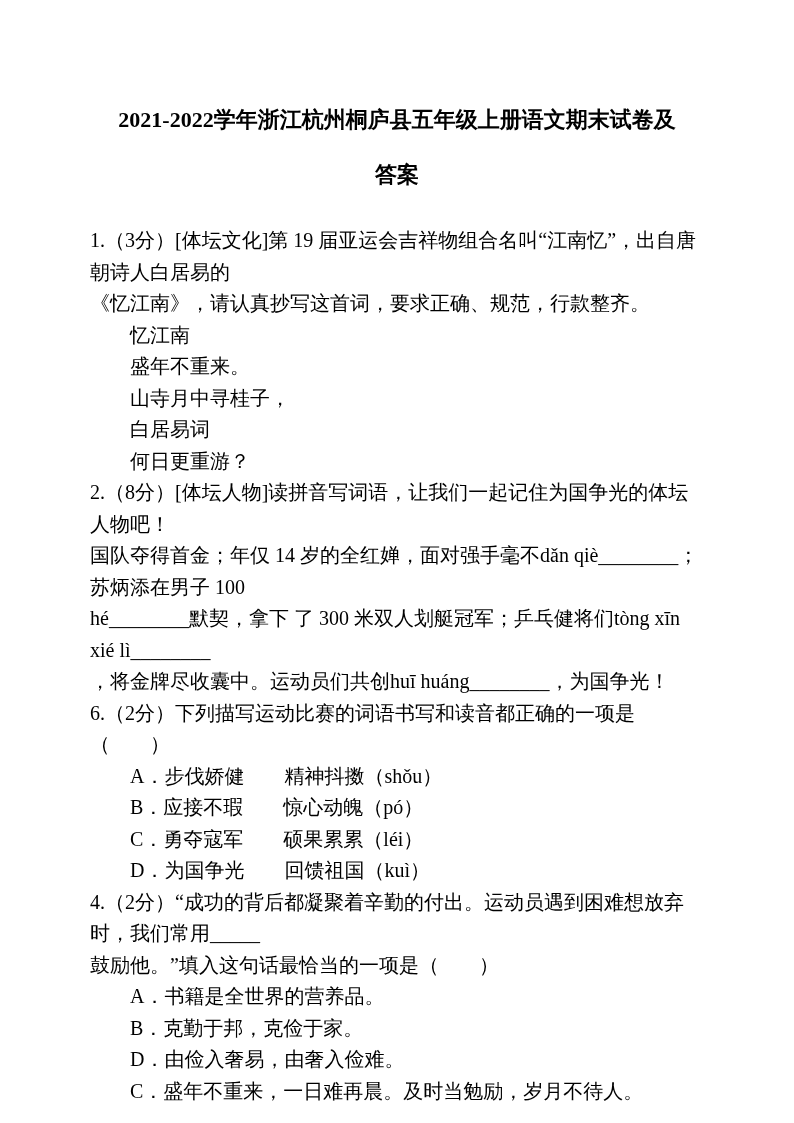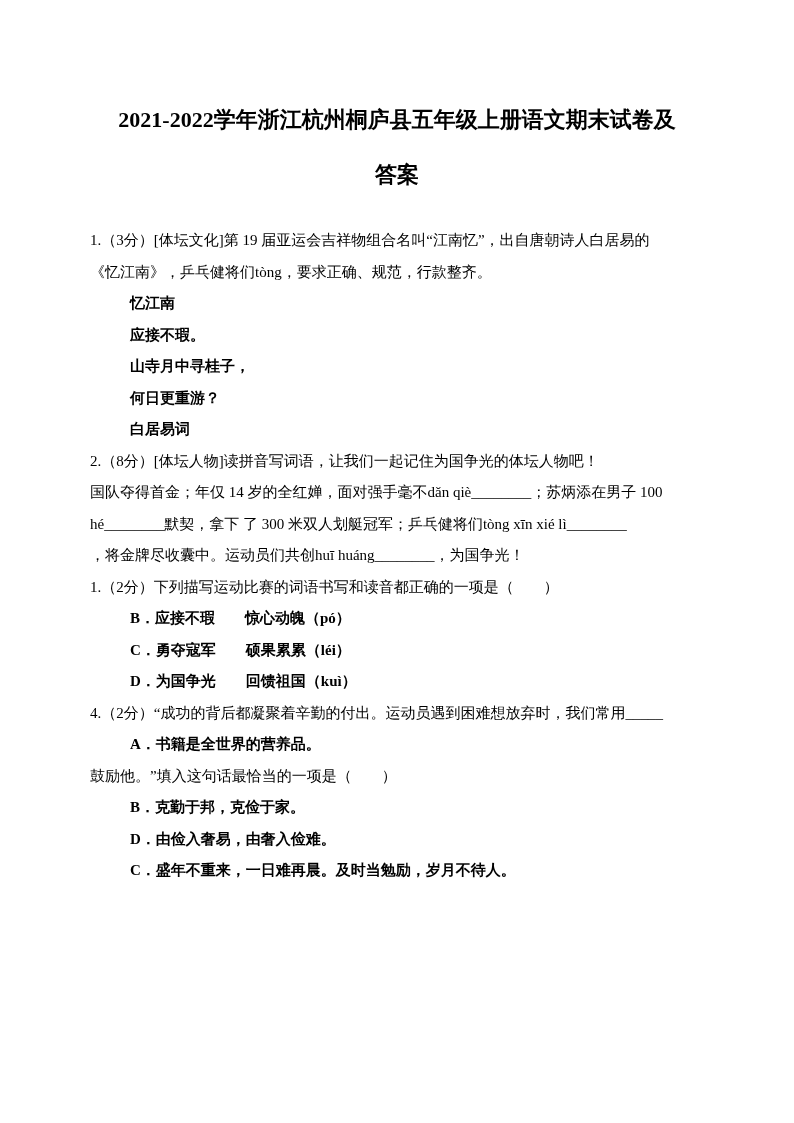--- a/index.html
+++ b/index.html
@@ -21,62 +21,62 @@
     padding: 92px 90px 0 90px;
   }
   .title {
     text-align: center;
     font-weight: bold;
     font-size: 22px;
     line-height: 55px;
   }
   .body-text {
     margin-top: 23px;
-    font-size: 15px;
+    font-size: 20px;
     line-height: 31.5px;
   }
   .line {
     white-space: pre-wrap;
   }
   .ind {
     padding-left: 40px;
-    font-weight: bold;
   }
 </style>
 </head>
 <body>
 
 <div class="page">
 
   <div class="title">
     <div class="line">2021-2022学年浙江杭州桐庐县五年级上册语文期末试卷及</div>
     <div class="line">答案</div>
   </div>
 
   <div class="body-text">
 
     <div class="line">1.（3分）[体坛文化]第 19 届亚运会吉祥物组合名叫“江南忆”，出自唐朝诗人白居易的</div>
-    <div class="line">《忆江南》，乒乓健将们tòng，要求正确、规范，行款整齐。</div>
+    <div class="line">《忆江南》，请认真抄写这首词，要求正确、规范，行款整齐。</div>
     <div class="line ind">忆江南</div>
-    <div class="line ind">应接不瑕。</div>
+    <div class="line ind">盛年不重来。</div>
     <div class="line ind">山寺月中寻桂子，</div>
+    <div class="line ind">白居易词</div>
     <div class="line ind">何日更重游？</div>
-    <div class="line ind">白居易词</div>
 
     <div class="line">2.（8分）[体坛人物]读拼音写词语，让我们一起记住为国争光的体坛人物吧！</div>
     <div class="line">国队夺得首金；年仅 14 岁的全红婵，面对强手毫不dǎn qiè________；苏炳添在男子 100</div>
     <div class="line">hé________默契，拿下 了 300 米双人划艇冠军；乒乓健将们tòng xīn xié lì________</div>
     <div class="line">，将金牌尽收囊中。运动员们共创huī huáng________，为国争光！</div>
 
-    <div class="line">1.（2分）下列描写运动比赛的词语书写和读音都正确的一项是（　　）</div>
+    <div class="line">6.（2分）下列描写运动比赛的词语书写和读音都正确的一项是（　　）</div>
+    <div class="line ind">A．步伐娇健　　精神抖擞（shǒu）</div>
     <div class="line ind">B．应接不瑕　　惊心动魄（pó）</div>
     <div class="line ind">C．勇夺寇军　　硕果累累（léi）</div>
     <div class="line ind">D．为国争光　　回馈祖国（kuì）</div>
 
     <div class="line">4.（2分）“成功的背后都凝聚着辛勤的付出。运动员遇到困难想放弃时，我们常用_____</div>
+    <div class="line">鼓励他。”填入这句话最恰当的一项是（　　）</div>
     <div class="line ind">A．书籍是全世界的营养品。</div>
-    <div class="line">鼓励他。”填入这句话最恰当的一项是（　　）</div>
     <div class="line ind">B．克勤于邦，克俭于家。</div>
     <div class="line ind">D．由俭入奢易，由奢入俭难。</div>
     <div class="line ind">C．盛年不重来，一日难再晨。及时当勉励，岁月不待人。</div>
 
   </div>
 </div>
 
 </body></html>

